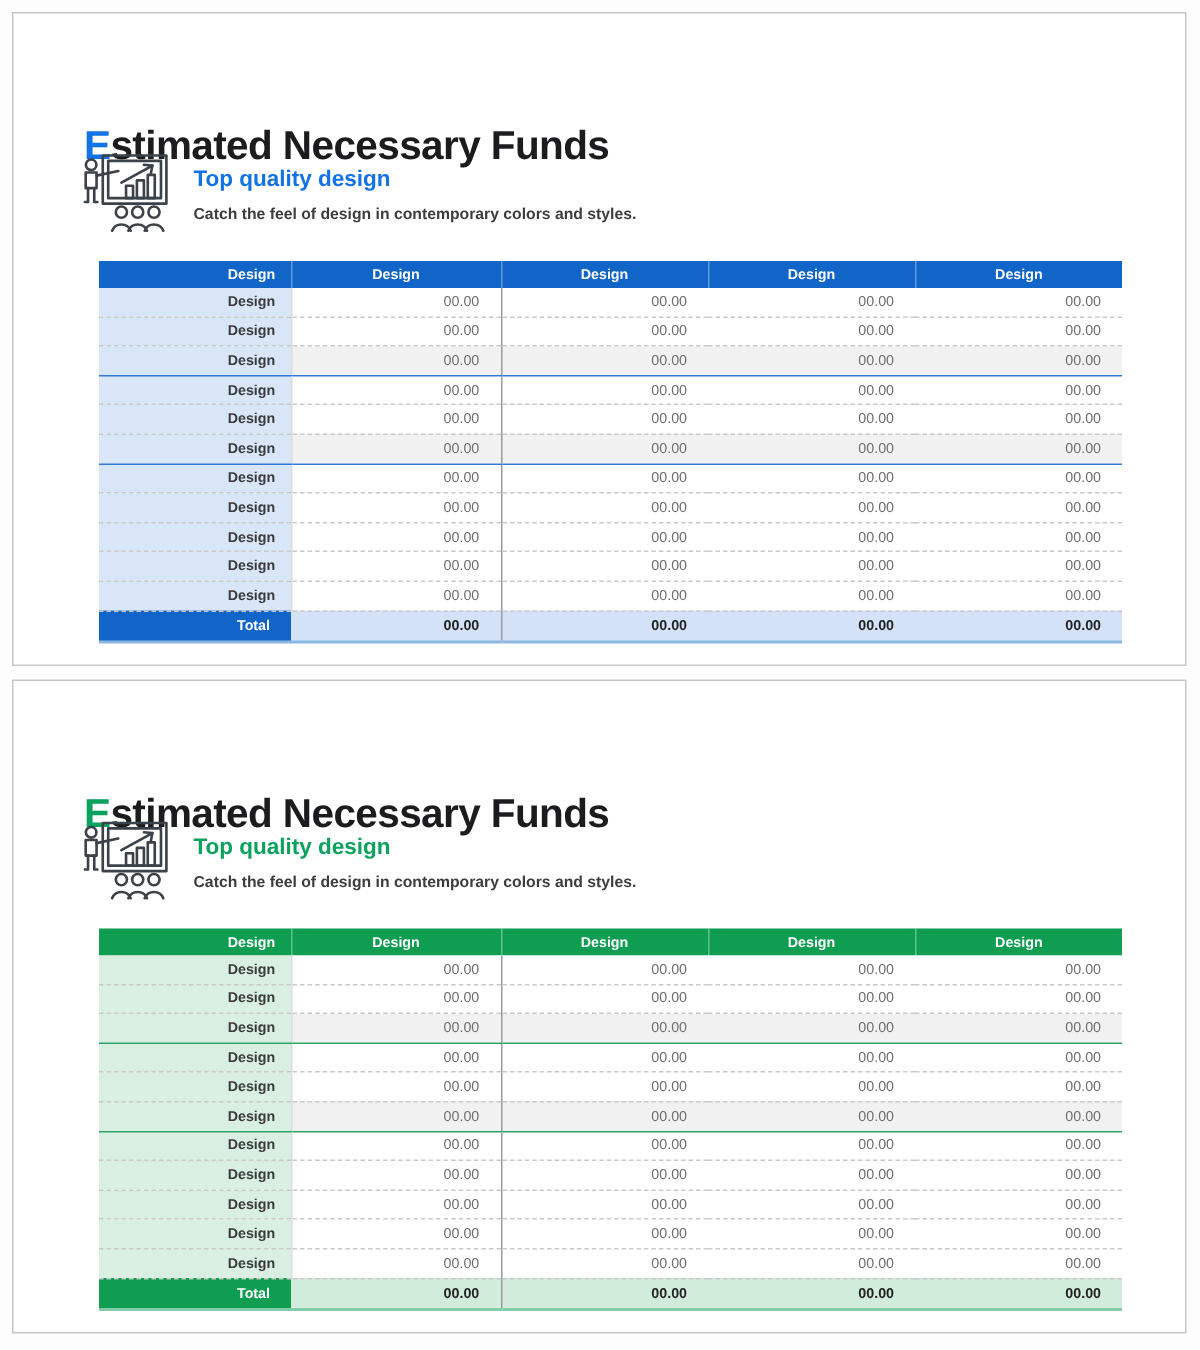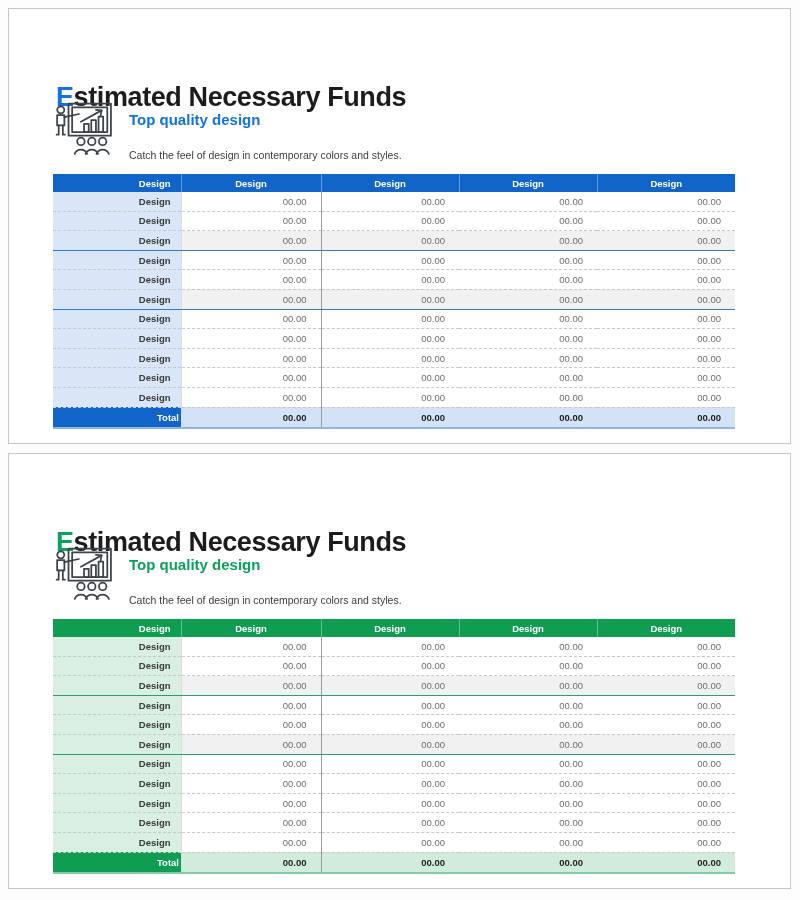--- a/index.html
+++ b/index.html
@@ -20,24 +20,24 @@
     position:absolute;top:32px;left:47px;
     font-size:27px;font-weight:bold;line-height:1;
     letter-spacing:-0.4px;color:#1c1c1e;white-space:nowrap;margin-top:43px;
   }
   .title .accent{color:var(--accent);}
 
   .icon-wrap{position:absolute;top:93px;left:44px;width:60px;height:54px;}
 
   .intro-text{position:absolute;top:103px;left:120px;width:420px;}
   .subtitle{font-size:15px;font-weight:bold;color:var(--accent);line-height:1.1;}
-  .caption{margin-top:20px;font-size:10.5px;color:#3d3d3d;line-height:1.2;}
+  .caption{margin-top:8px;font-size:10.5px;color:#3d3d3d;line-height:1.2;font-weight:bold;}
 
   table.funds{
-    position:absolute;top:165px;left:44px;width:682px;
+    position:absolute;top:165px;left:57px;width:682px;
     border-collapse:collapse;table-layout:fixed;
     font-size:9.5px;
   }
   table.funds col.c1{width:128px;}
   table.funds col.c2{width:140px;}
   table.funds col.c3,table.funds col.c4,table.funds col.c5{width:138px;}
 
   thead th{
     height:18px;background:var(--header-bg);color:#ffffff;
     font-weight:bold;text-align:center;padding:0;
@@ -52,21 +52,21 @@
   }
   td.val{text-align:right;padding-right:14px;color:#6e6e6e;background:#ffffff;}
   tbody td.val:nth-child(2){border-left:1px solid #dcdcdc;}
   tbody td.val:nth-child(3){border-left:1px solid #9a9a9a;}
   tr.shaded td.val{background:#f1f1f1;}
   tr.group-end td{border-bottom:1.5px solid var(--group-line);}
 
   tr.total td{height:19px;border-bottom:2px solid var(--bottom-line);}
   td.total-label{
     background:var(--header-bg);color:#ffffff;font-weight:bold;
-    text-align:right;padding-right:2px;
+    text-align:right;padding-right:14px;
   }
   td.total-val{
     background:var(--total-bg);color:#222222;font-weight:bold;
     text-align:right;padding-right:14px;
   }
   tr.total td:nth-child(3){border-left:1px solid #9a9a9a;}
 </style>
 </head>
 <body>
 

